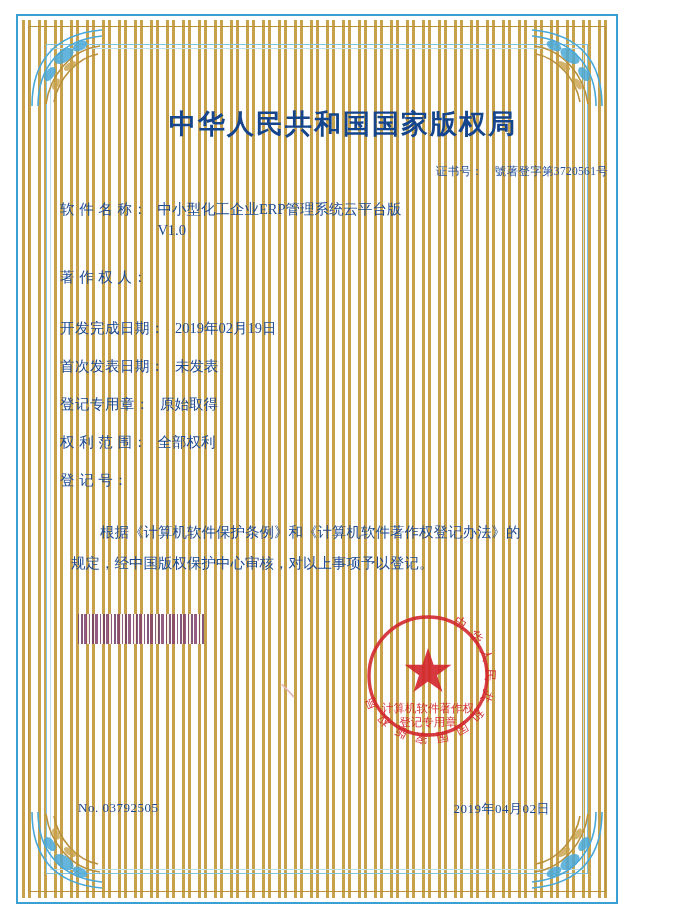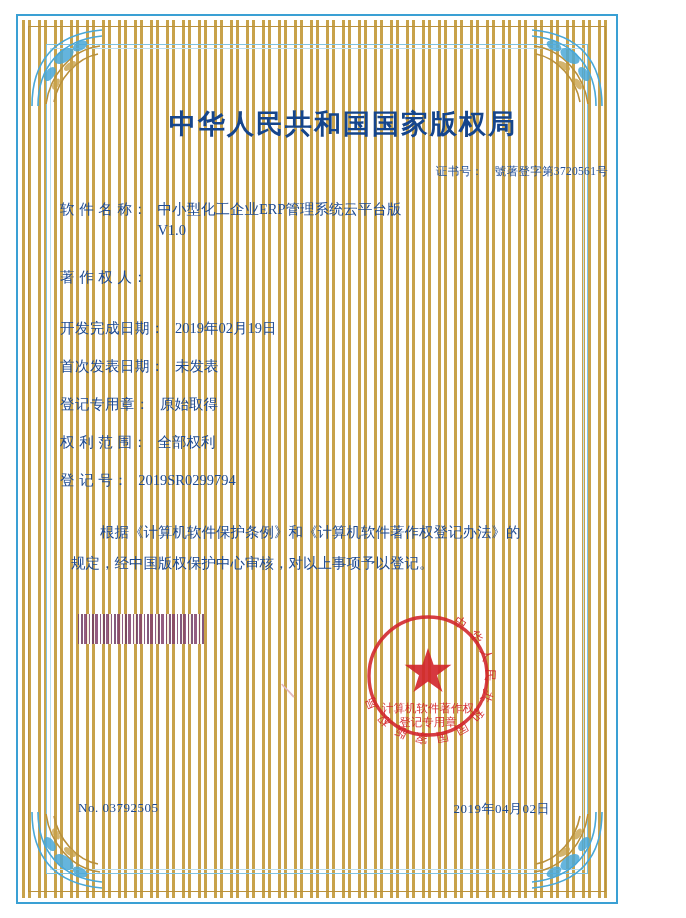--- a/index.html
+++ b/index.html
@@ -323,21 +323,20 @@
         <span class="value">原始取得</span>
       </div>
 
       <div class="row">
         <span class="label">权 利 范 围：</span>
         <span class="value">全部权利</span>
       </div>
 
       <div class="row">
         <span class="label">登 记 号：</span>
-        <span class="value">2019SR0299794</span>
       </div>
 
     </div>
 
     <div class="statement">
       <p>根据《计算机软件保护条例》和《计算机软件著作权登记办法》的</p>
       <p style="text-indent:0">规定，经中国版权保护中心审核，对以上事项予以登记。</p>
     </div>
 
   </div>

